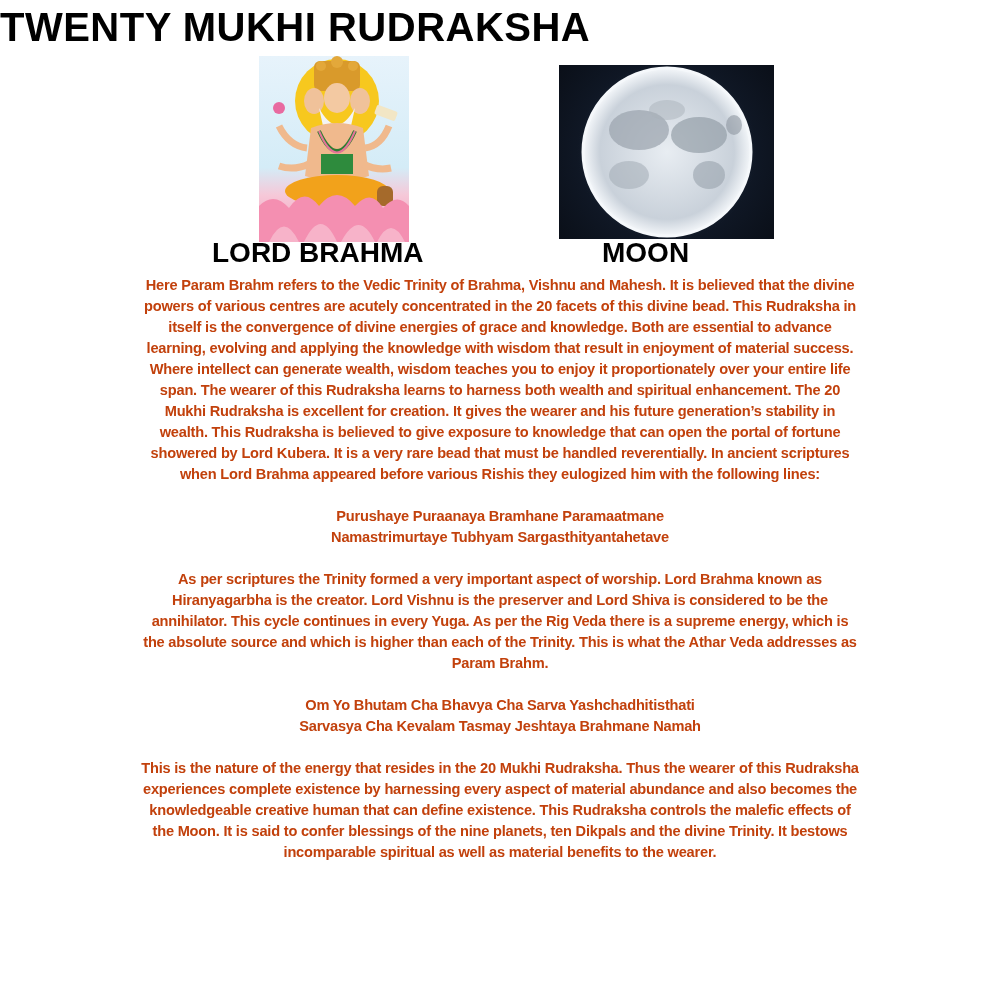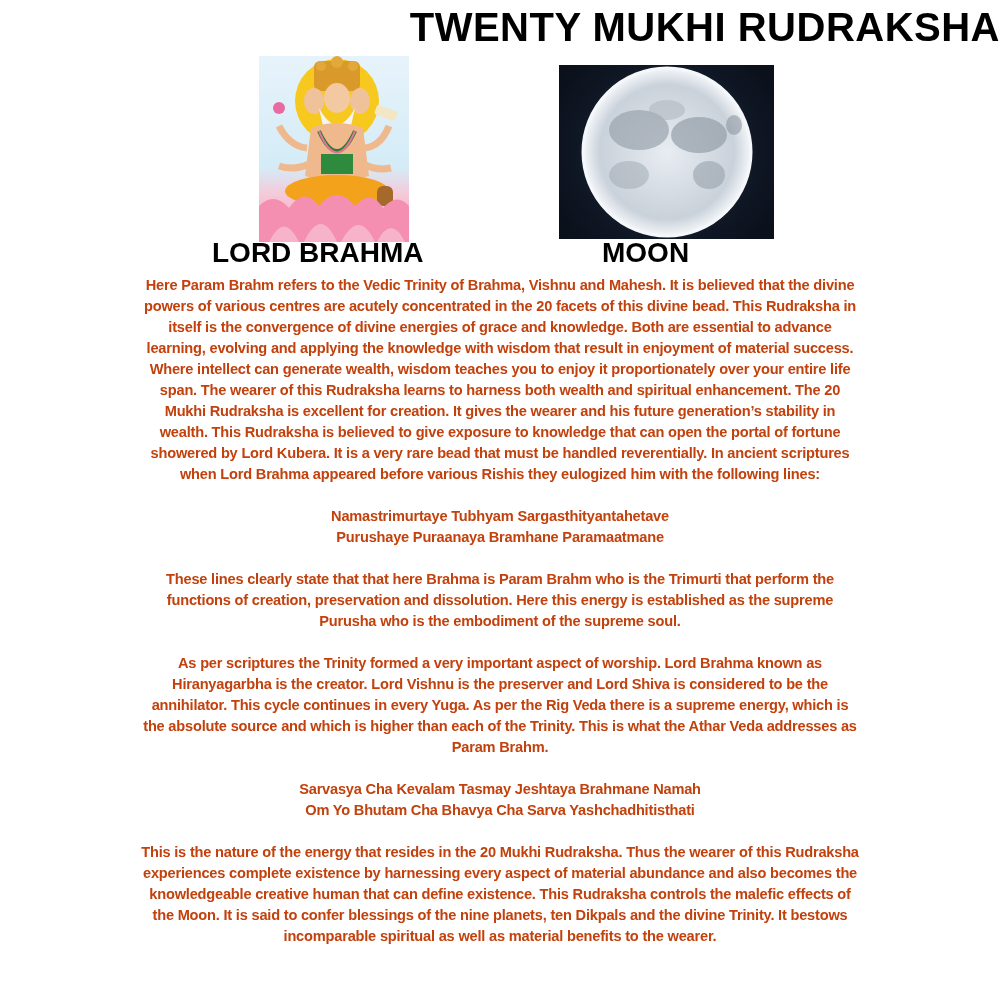--- a/index.html
+++ b/index.html
@@ -1,17 +1,17 @@
 <!DOCTYPE html>
 <html><head>
 <meta charset="utf-8">
 <style>
   html, body { margin: 0; padding: 0; background: #ffffff; }
   body { width: 1000px; height: 1000px; overflow: hidden; position: relative; font-family: "Liberation Sans", sans-serif; color: #111; }
-  .title { position: absolute; top: 4px; left: 0; width: 1000px; text-align: right; font-size: 40px; font-weight: bold; letter-spacing: 0.5px; color: #000; line-height: 46px; }
+  .title { position: absolute; top: 4px; left: 0; width: 1000px; text-align: left; font-size: 40px; font-weight: bold; letter-spacing: 0.5px; color: #000; line-height: 46px; }
   .img-brahma { position: absolute; left: 259px; top: 56px; width: 150px; height: 186px; overflow: hidden; background: linear-gradient(180deg,#e7f3fb 0%,#d4ecf7 60%,#f6c8d8 75%,#f39ab8 100%); }
   .img-brahma svg, .img-moon svg { display: block; }
   .img-moon { position: absolute; left: 559px; top: 65px; width: 215px; height: 174px; background: radial-gradient(circle at 50% 50%, #2d3a4c 0%, #101826 60%, #0a0f18 100%); overflow: hidden; }
   .caption { position: absolute; font-size: 28px; font-weight: bold; color: #000; line-height: 32px; }
   .cap-brahma { left: 212px; top: 237px; }
   .cap-moon { left: 602px; top: 237px; }
   .body-text { position: absolute; left: 140px; width: 720px; top: 275px; text-align: center; font-size: 14.6px; line-height: 21px; font-weight: bold; color: #c2410c; font-family: "Liberation Sans", sans-serif; letter-spacing: -0.2px; }
   .body-text p { margin: 0 0 21px 0; }
   .verse { margin: 0 0 21px 0; }
   .verse div { line-height: 21px; }
@@ -72,23 +72,22 @@
     <ellipse cx="175" cy="60" rx="8" ry="10" fill="#8d96a0" opacity="0.6"></ellipse>
   </svg>
 </div>
 
 <div class="caption cap-brahma">LORD BRAHMA</div>
 <div class="caption cap-moon">MOON</div>
 
 <div class="body-text">
   <p>Here Param Brahm refers to the Vedic Trinity of Brahma, Vishnu and Mahesh. It is believed that the divine powers of various centres are acutely concentrated in the 20 facets of this divine bead. This Rudraksha in itself is the convergence of divine energies of grace and knowledge. Both are essential to advance learning, evolving and applying the knowledge with wisdom that result in enjoyment of material success. Where intellect can generate wealth, wisdom teaches you to enjoy it proportionately over your entire life span. The wearer of this Rudraksha learns to harness both wealth and spiritual enhancement. The 20 Mukhi Rudraksha is excellent for creation. It gives the wearer and his future generation’s stability in wealth. This Rudraksha is believed to give exposure to knowledge that can open the portal of fortune showered by Lord Kubera. It is a very rare bead that must be handled reverentially. In ancient scriptures when Lord Brahma appeared before various Rishis they eulogized him with the following lines:</p>
   <div class="verse">
+    <div>Purushaye Puraanaya Bramhane Paramaatmane</div>
     <div>Namastrimurtaye Tubhyam Sargasthityantahetave</div>
-    <div>Purushaye Puraanaya Bramhane Paramaatmane</div>
   </div>
-  <p>These lines clearly state that that here Brahma is Param Brahm who is the Trimurti that perform the functions of creation, preservation and dissolution. Here this energy is established as the supreme Purusha who is the embodiment of the supreme soul.</p>
   <p>As per scriptures the Trinity formed a very important aspect of worship. Lord Brahma known as Hiranyagarbha is the creator. Lord Vishnu is the preserver and Lord Shiva is considered to be the annihilator. This cycle continues in every Yuga. As per the Rig Veda there is a supreme energy, which is the absolute source and which is higher than each of the Trinity. This is what the Athar Veda addresses as Param Brahm.</p>
   <div class="verse">
+    <div>Om Yo Bhutam Cha Bhavya Cha Sarva Yashchadhitisthati</div>
     <div>Sarvasya Cha Kevalam Tasmay Jeshtaya Brahmane Namah</div>
-    <div>Om Yo Bhutam Cha Bhavya Cha Sarva Yashchadhitisthati</div>
   </div>
   <p>This is the nature of the energy that resides in the 20 Mukhi Rudraksha. Thus the wearer of this Rudraksha experiences complete existence by harnessing every aspect of material abundance and also becomes the knowledgeable creative human that can define existence. This Rudraksha controls the malefic effects of the Moon. It is said to confer blessings of the nine planets, ten Dikpals and the divine Trinity. It bestows incomparable spiritual as well as material benefits to the wearer.</p>
 </div>
 
 </body></html>

